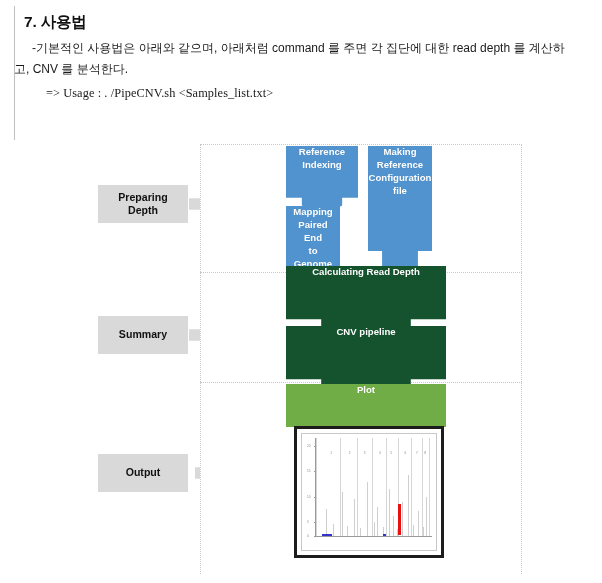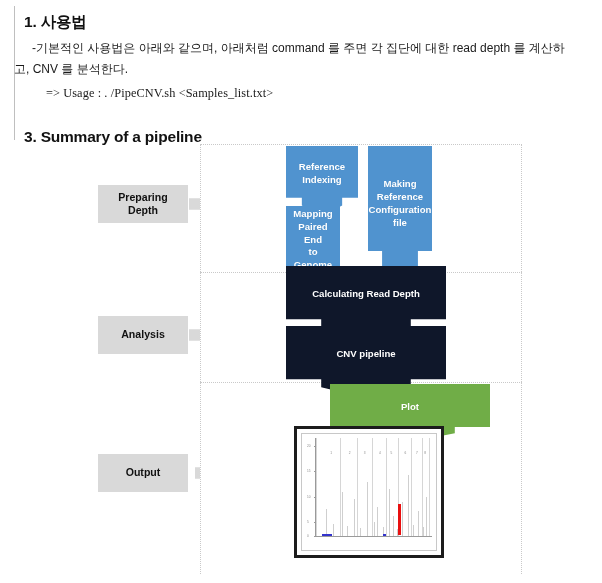--- a/index.html
+++ b/index.html
@@ -116,34 +116,34 @@
   .stage-prep     { left: 98px;  top: 185px; }
   .stage-analysis { left: 98px;  top: 316px; }
   .stage-output   { left: 98px;  top: 454px; gap: 6px; }
 
   
   .pent {
     position: absolute;
     display: flex;
     flex-direction: column;
     align-items: center;
-    justify-content: center;
+    justify-content: flex-start;
     text-align: center;
     color: #ffffff;
     font-weight: bold;
     font-size: 9.6px;
     line-height: 1.35;
     box-sizing: border-box;
     
     clip-path: polygon(0% 0%, 100% 0%, 100% 74%, 78% 74%, 78% 85%, 50% 100%, 22% 85%, 22% 74%, 0% 74%);
     text-shadow: 0 0 1px rgba(0,0,0,0.10);
   }
   .pent-blue   { background: #5093cf; }
-  .pent-orange { background: #0f172a; }
-  .pent-green  { background: #70ad47; margin-left: 44px; }
+  .pent-orange { background: #14532d; }
+  .pent-green  { background: #70ad47; }
   .pent-text {
     padding-bottom: 14px;
     padding-left: 3px;
     padding-right: 3px;
   }
 
   
   .p-refidx  { left: 86px;  top: 2px;   width: 72px;  height: 70px; }
   .p-mapping { left: 86px;  top: 62px;  width: 54px;  height: 82px; }
   .p-makeref { left: 168px; top: 2px;   width: 64px;  height: 142px; }
@@ -231,40 +231,39 @@
     width: 3px;
   }
 </style>
 </head>
 <body>
 
 <div class="margin-rule"></div>
 
 <div class="doc">
 
-  <h2 class="heading">1. 사용법</h2>
+  <h2 class="heading">7. 사용법</h2>
 
   <p class="body-para">-기본적인 사용법은 아래와 같으며, 아래처럼 command 를 주면 각 집단에 대한 read depth 를 계산하고, CNV 를 분석한다.</p>
 
   <div class="usage-line">=&gt; Usage : . /PipeCNV.sh &lt;Samples_list.txt&gt;</div>
 
-  <h2 class="heading heading2">3. Summary of a pipeline</h2>
 </div>
 
 <div class="stage stage-prep">
   <div class="stage-box">
     <span>Preparing</span>
     <span>Depth</span>
   </div>
   <div class="stage-arrow"></div>
 </div>
 
 <div class="stage stage-analysis">
   <div class="stage-box">
-    <span>Analysis</span>
+    <span>Summary</span>
   </div>
   <div class="stage-arrow"></div>
 </div>
 
 <div class="stage stage-output">
   <div class="stage-box">
     <span>Output</span>
   </div>
   <div class="stage-arrow"></div>
 </div>

